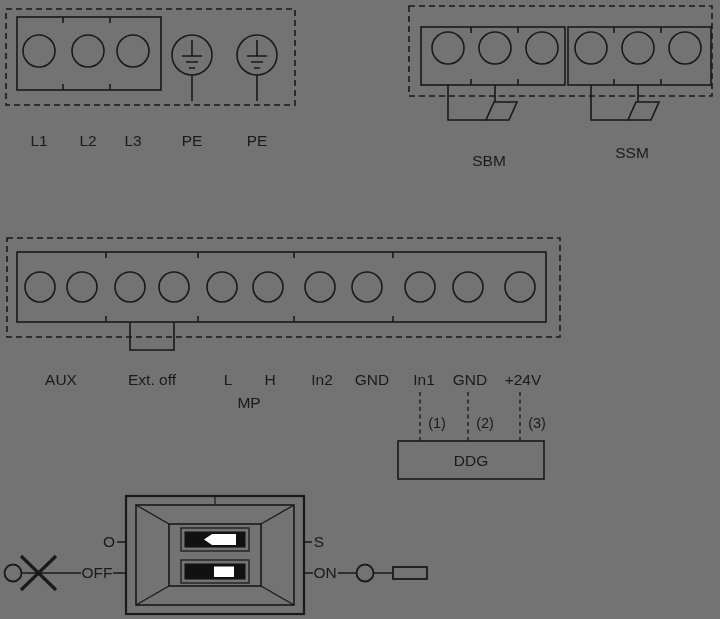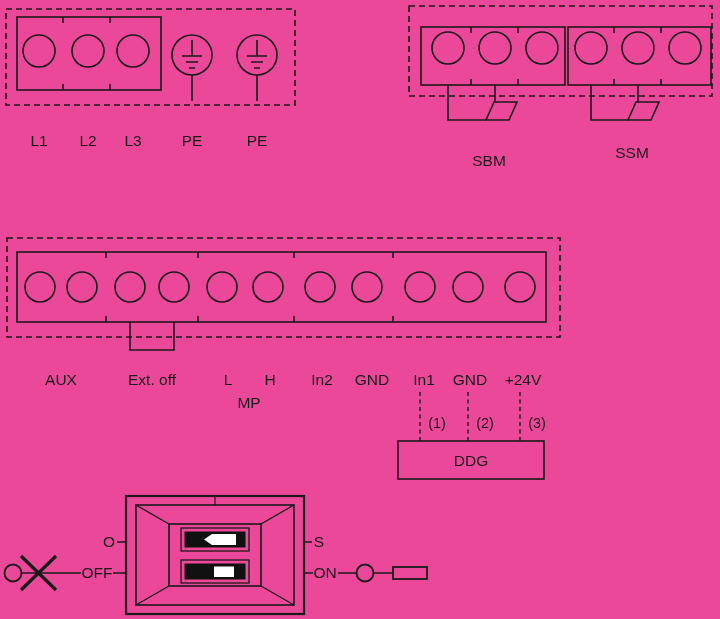--- a/index.html
+++ b/index.html
@@ -1,20 +1,20 @@
 <!DOCTYPE html>
 <html><head>
 <meta charset="utf-8">
 <style>
   html, body { margin: 0; padding: 0; background: #ffffff; }
   .stage {
     position: relative;
     width: 720px;
     height: 619px;
-    background: #ec4899;
+    background: #737373;
     font-family: "Liberation Sans", sans-serif;
   }
   svg text {
     font-family: "Liberation Sans", sans-serif;
     fill: #1a1a1a;
     stroke: none;
   }
 </style>
 </head>
 <body>

